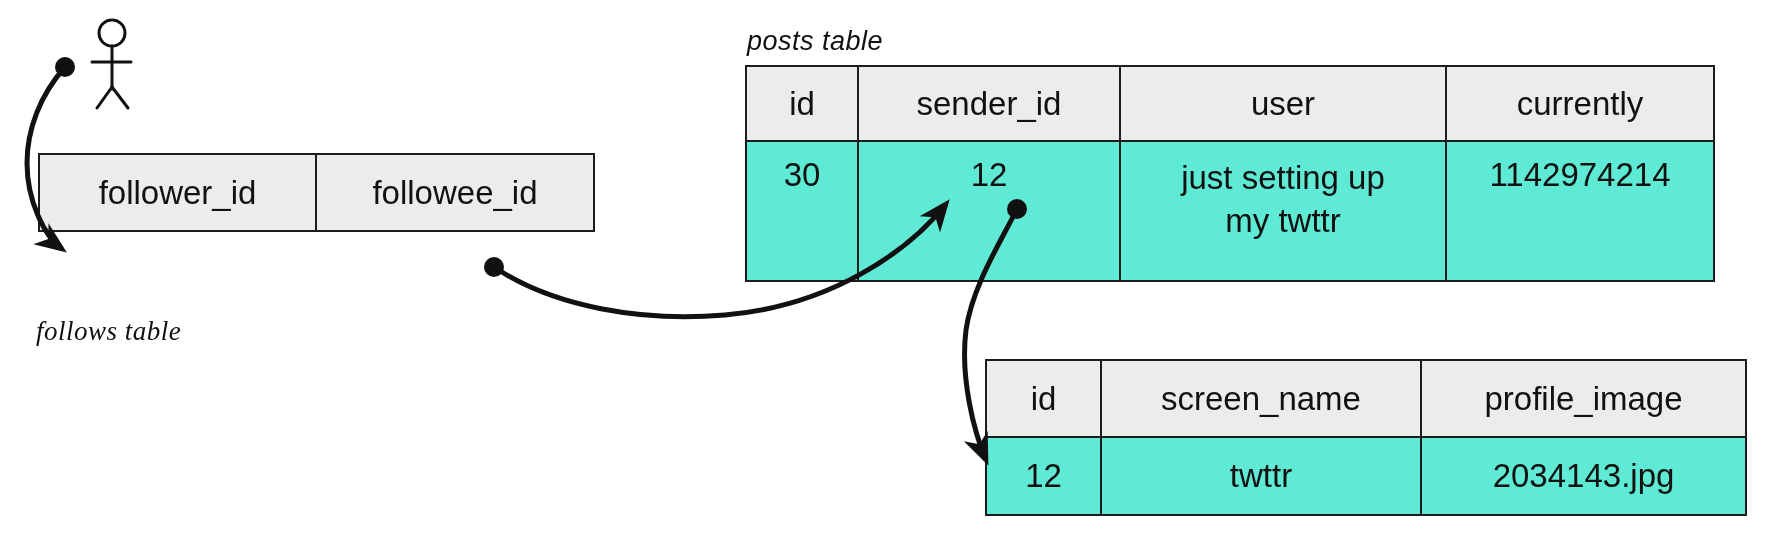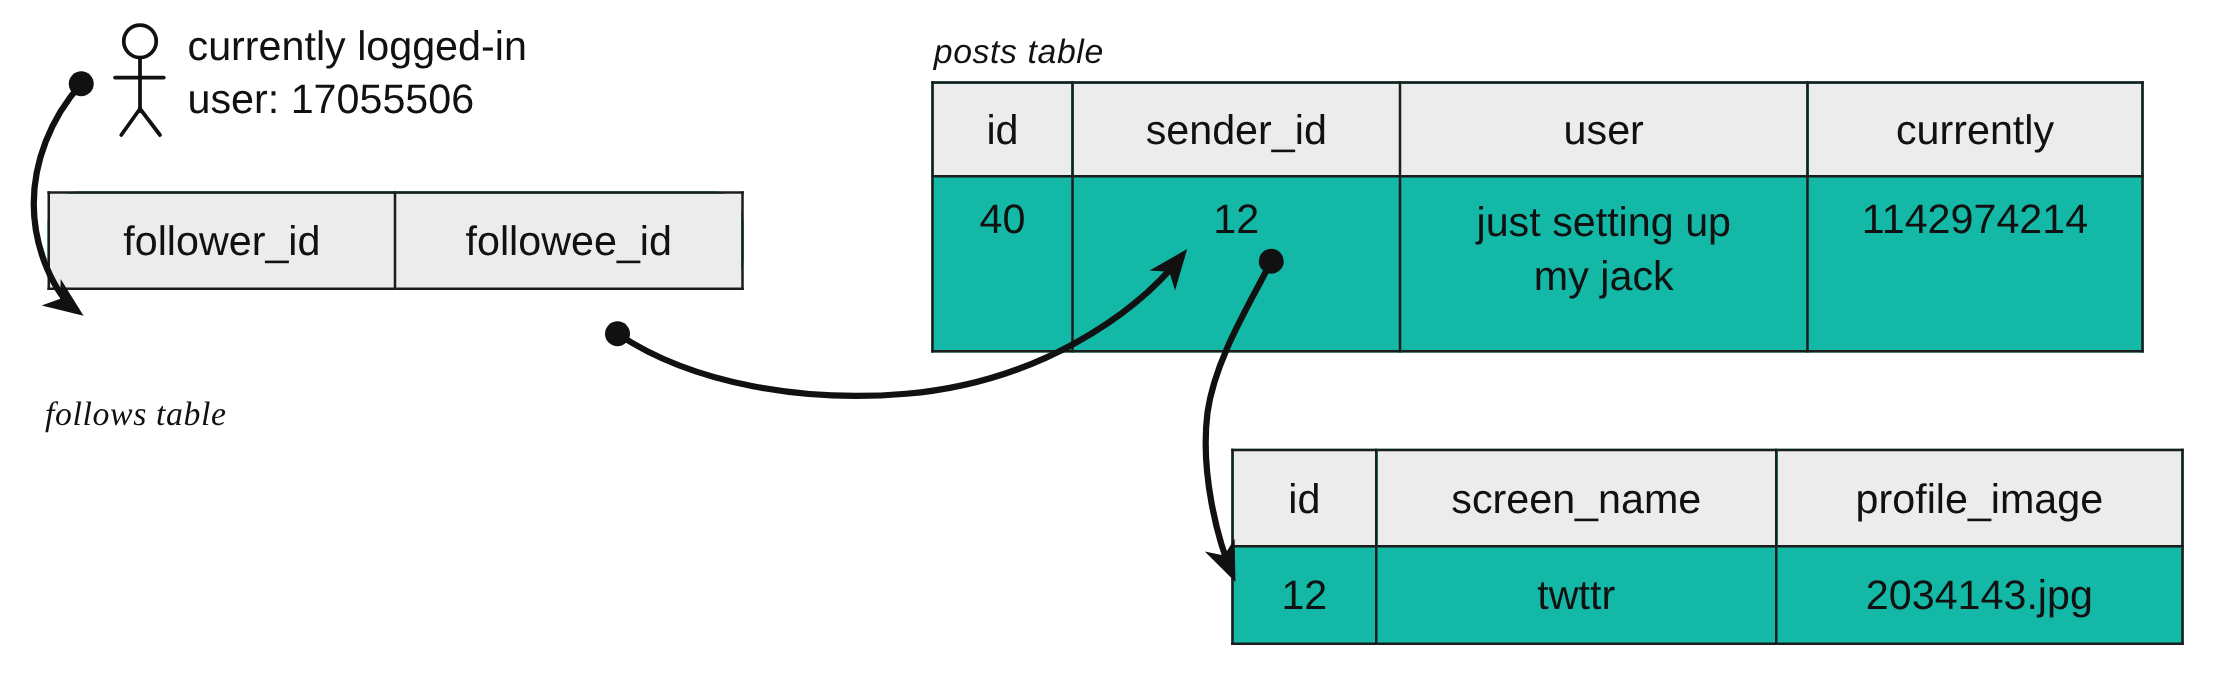--- a/index.html
+++ b/index.html
@@ -11,21 +11,21 @@
     position:absolute; left:150px; top:16px;
     font-size:33px; line-height:42px; color:#111111;
   }
   .tbl-label {
     position:absolute; font-style:italic; font-size:27px; color:#111111;
     letter-spacing:0.5px;
     text-align:center;
   }
   table.data-table {
     position:absolute; border-collapse:collapse; table-layout:fixed;
-    background:#14b8a6;
+    background:#5eead4;
   }
   table.data-table th, table.data-table td {
     border:2px solid #1c1c1c; text-align:center; font-weight:400;
     font-size:33px; color:#111111; padding:0; overflow:hidden;
   }
   table.data-table th { background:#ececec; }
   tr.hdr-75 > th { height:75px; }
   tr.hdr-73 > th { height:73px; }
   tr.row-73 > td { height:73px; vertical-align:middle; }
   tr.row-76 > td { height:76px; vertical-align:middle; }
@@ -35,27 +35,23 @@
     position:absolute; left:0; top:0; width:1772px; height:542px;
     pointer-events:none;
   }
   .stroke { stroke:#111111; fill:none; }
 </style>
 </head>
 <body>
 
 <div class="canvas">
 
-  <div class="caption">
-    <div>currently logged-in</div>
-    <div>user: 17055506</div>
-  </div>
 
   <div class="tbl-label" style="left:36px; top:316px;font-family:Liberation Serif, serif;">follows table</div>
-  <table class="data-table" style="left:38px; top:153px; width:555px;border-radius:25px;">
+  <table class="data-table" style="left:38px; top:153px; width:555px;">
     <colgroup>
         <col style="width:277px">
         <col style="width:278px">
       </colgroup>
     <tbody>
         <tr class="hdr-75">
       <th>follower_id</th>
       <th>followee_id</th>
     </tr>
   </tbody>
@@ -70,24 +66,24 @@
         <col style="width:268px">
       </colgroup>
     <tbody>
         <tr class="hdr-73">
       <th>id</th>
       <th>sender_id</th>
       <th>user</th>
       <th>currently</th>
     </tr>
     <tr class="row-124">
-      <td>40</td>
+      <td>30</td>
       <td>12</td>
       <td>
-        <div class="wrap-text">just setting up my jack</div>
+        <div class="wrap-text">just setting up my twttr</div>
       </td>
       <td>1142974214</td>
     </tr>
   </tbody>
     </table>
 
   <table class="data-table" style="left:985px; top:359px; width:760px;">
     <colgroup>
         <col style="width:115px">
         <col style="width:320px">

